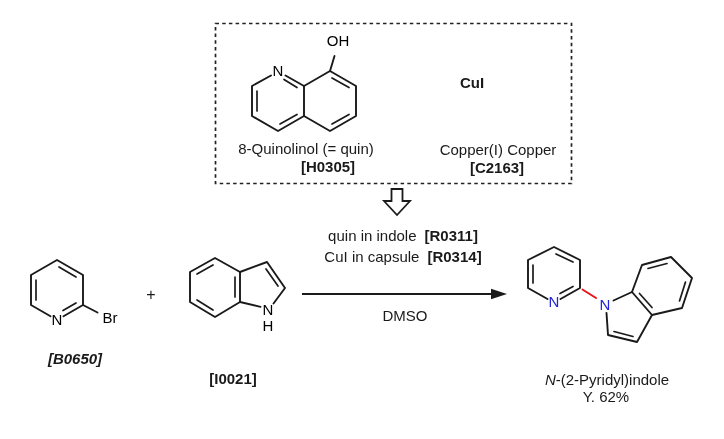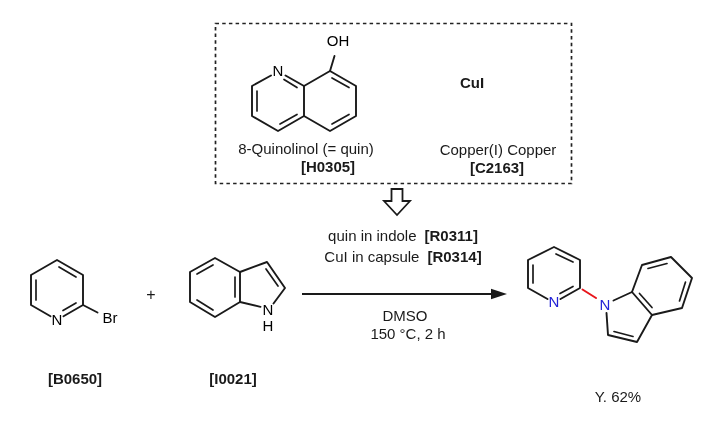--- a/index.html
+++ b/index.html
@@ -96,21 +96,23 @@
   <div class="txt bold" style="left:497px; top:159px;">[C2163]</div>
 
   <div class="txt" style="left:403px; top:227px;">
     <span>quin in indole</span><span class="code">[R0311]</span>
   </div>
   <div class="txt" style="left:403px; top:248px;">
     <span>CuI in capsule</span><span class="code">[R0314]</span>
   </div>
 
   <div class="txt" style="left:405px; top:307px;">DMSO</div>
-  <div class="txt" style="left:408px; top:325px;">150 °C, 2 h</div>
 
   <div class="txt" style="left:151px; top:286px; font-size:16px;">+</div>
-  <div class="txt bold" style="left:75px; top:370px;">[B0650]</div>
+  <div class="txt bold" style="left:75px; top:350px;font-style:italic;">[B0650]</div>
   <div class="txt bold" style="left:233px; top:370px;">[I0021]</div>
 
-  <div class="txt" style="left:606px; top:388px;margin-left:12px;">Y. 62%</div>
+  <div class="txt" style="left:607px; top:371px;">
+    <span class="it">N</span><span>-(2-Pyridyl)indole</span>
+  </div>
+  <div class="txt" style="left:606px; top:388px;">Y. 62%</div>
 
 </div>
 
 </body></html>

